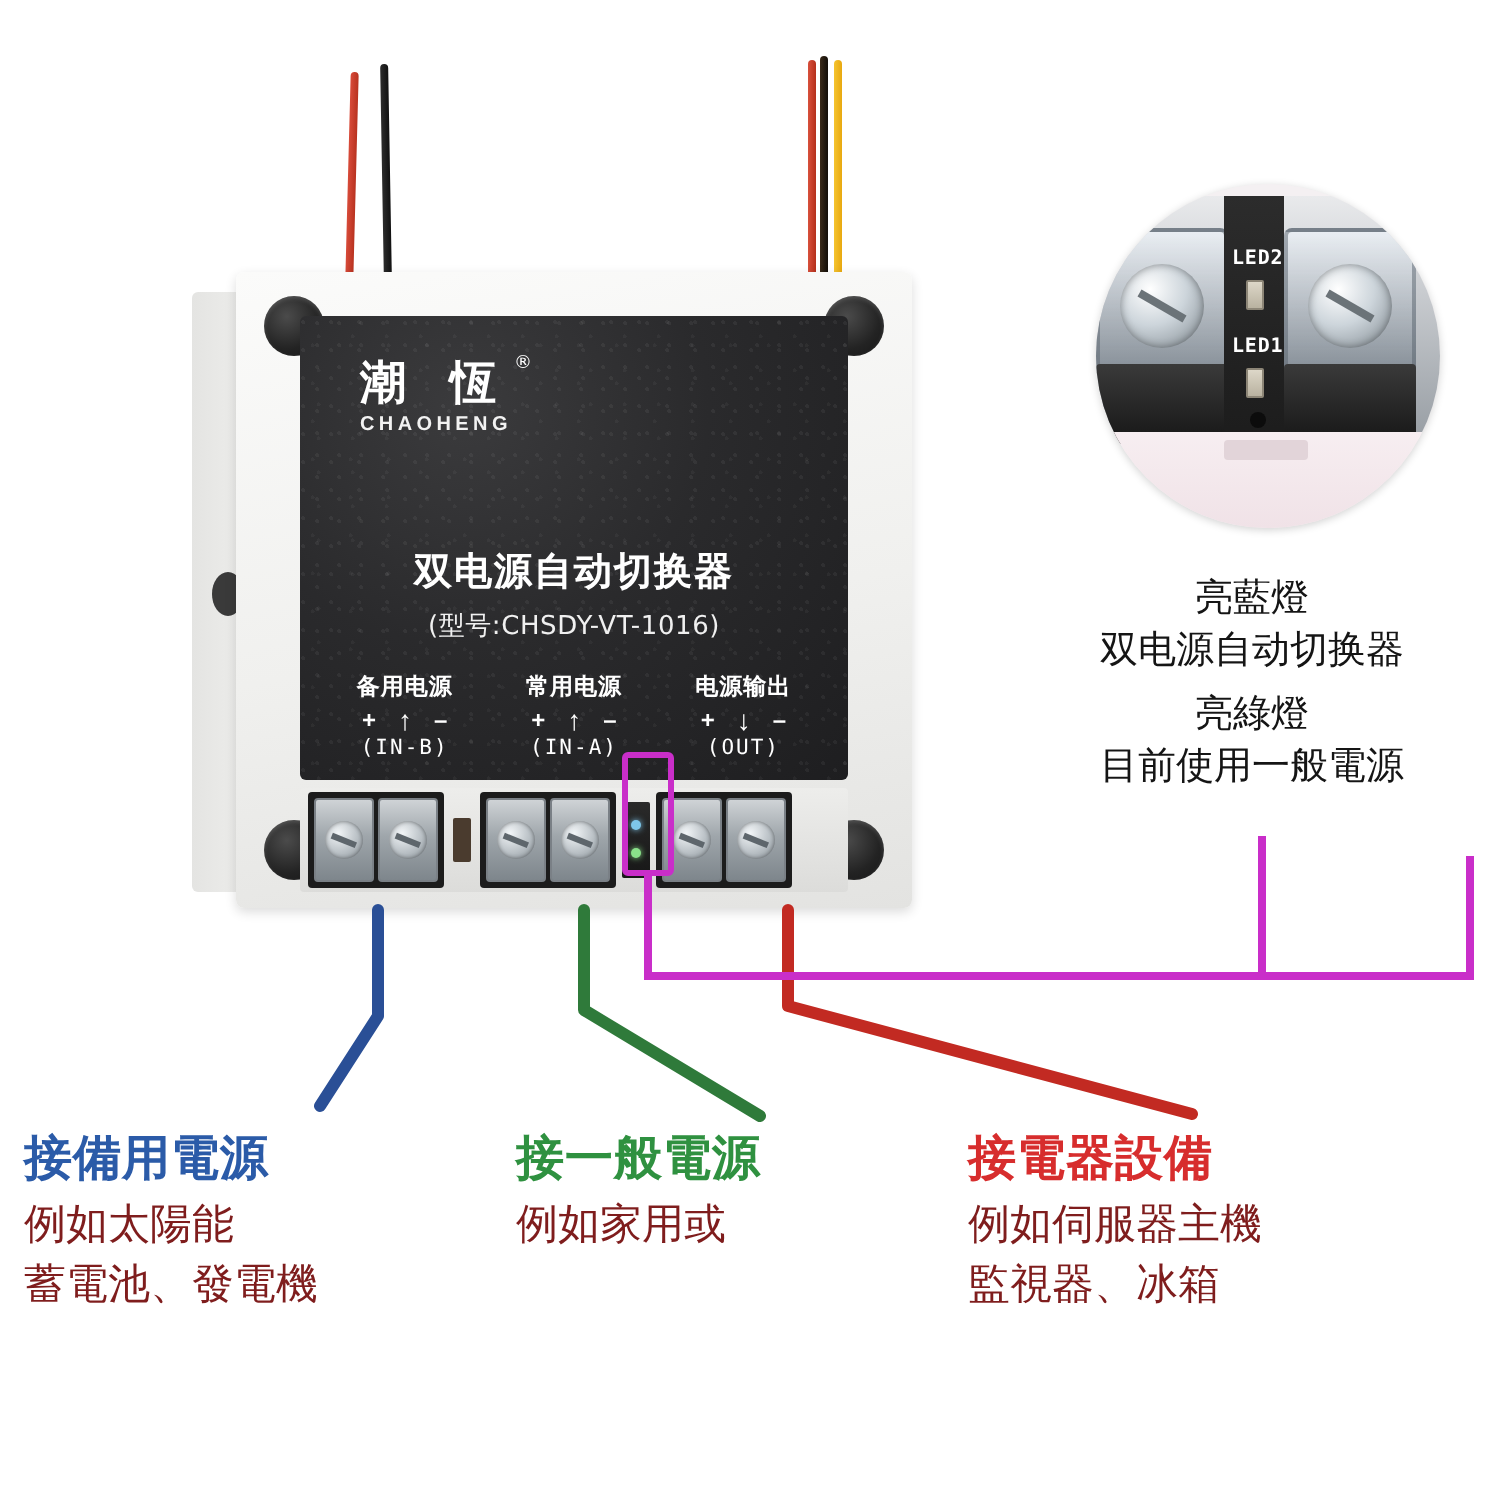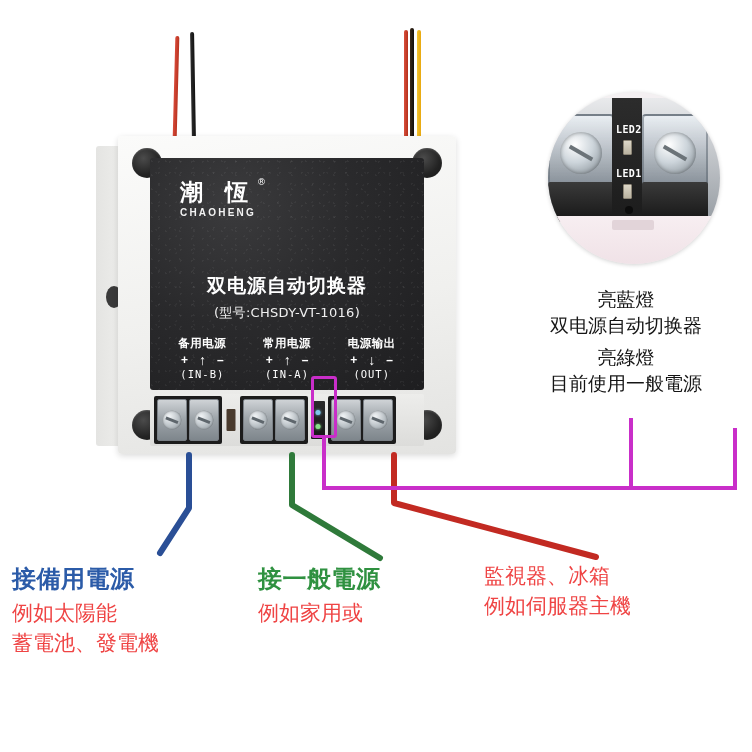--- a/index.html
+++ b/index.html
@@ -430,21 +430,21 @@
   }
   .caption .head {
     font-size: 24px;
     font-weight: bold;
     letter-spacing: 0.5px;
     margin-bottom: 5px;
     white-space: nowrap;
   }
   .caption .sub {
     font-size: 21px;
-    color: #ef4444;
+    color: #7f1d1d;
     line-height: 30px;
     white-space: nowrap;
   }
   #cap-backup  { left: 12px;  top: 563px; width: 250px; }
   #cap-normal  { left: 258px; top: 563px; width: 232px; }
   #cap-load    { left: 484px; top: 563px; width: 264px; }
 
   
   #watermark {
     position: absolute;
@@ -618,18 +618,19 @@
     <div class="sub">例如太陽能</div>
     <div class="sub">蓄電池、發電機</div>
   </div>
 
   <div class="caption" id="cap-normal">
     <div class="head" style="color: rgb(47, 145, 64);">接一般電源</div>
     <div class="sub">例如家用或</div>
   </div>
 
   <div class="caption" id="cap-load">
+    <div class="head" style="color: rgb(215, 45, 45);">接電器設備</div>
+    <div class="sub">例如伺服器主機</div>
     <div class="sub">監視器、冰箱</div>
-    <div class="sub">例如伺服器主機</div>
   </div>
 
 
 </div>
 
 </body></html>

